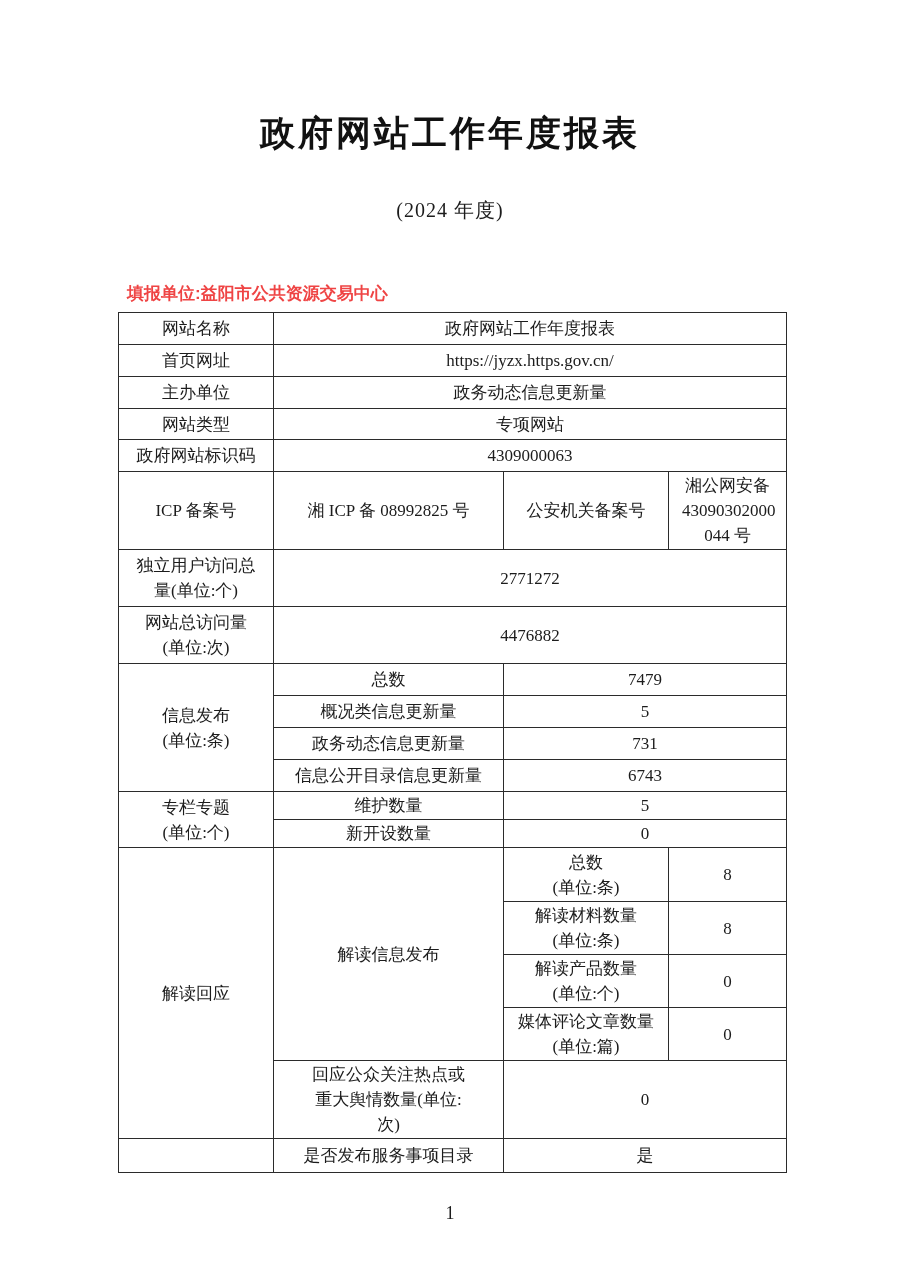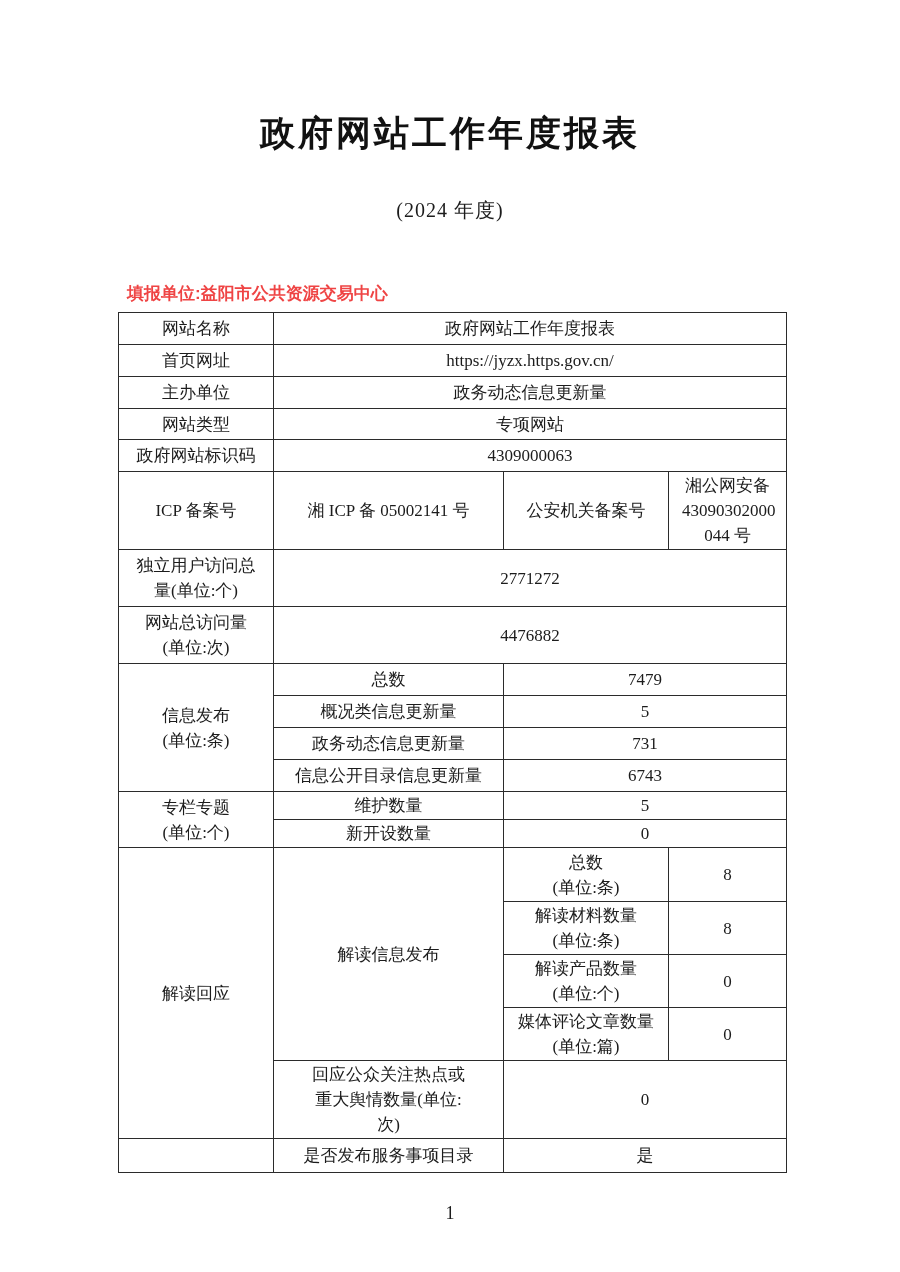--- a/index.html
+++ b/index.html
@@ -96,21 +96,21 @@
       <tr style="height:31px">
         <td>网站类型</td>
         <td colspan="3">专项网站</td>
       </tr>
       <tr style="height:32px">
         <td>政府网站标识码</td>
         <td colspan="3">4309000063</td>
       </tr>
       <tr style="height:75px">
         <td>ICP 备案号</td>
-        <td>湘 ICP 备 05002141 号</td>
+        <td>湘 ICP 备 08992825 号</td>
         <td>公安机关备案号</td>
         <td>湘公网安备
 43090302000
 044 号</td>
       </tr>
       <tr style="height:57px">
         <td>独立用户访问总
 量(单位:个)</td>
         <td colspan="3">2771272</td>
       </tr>

